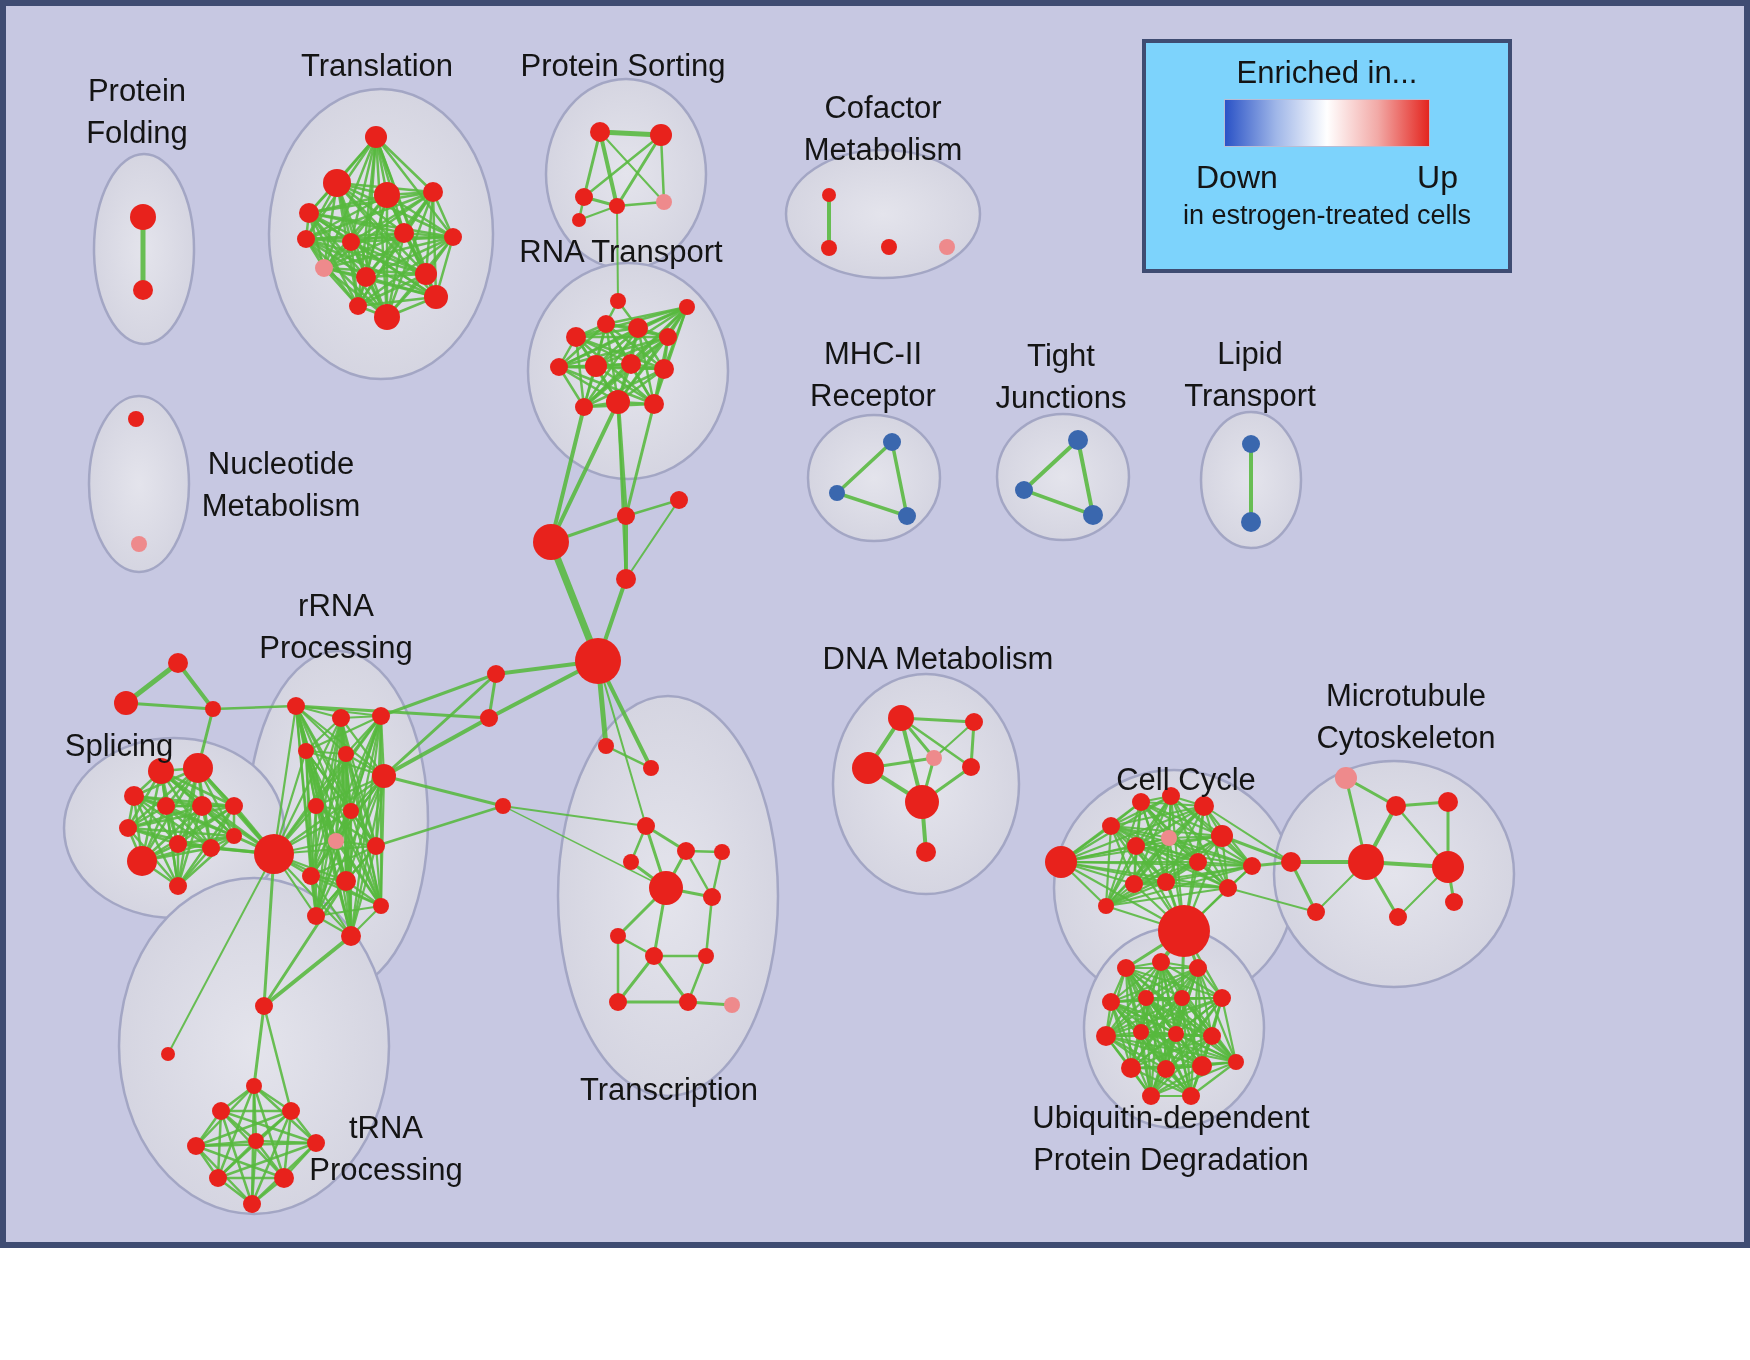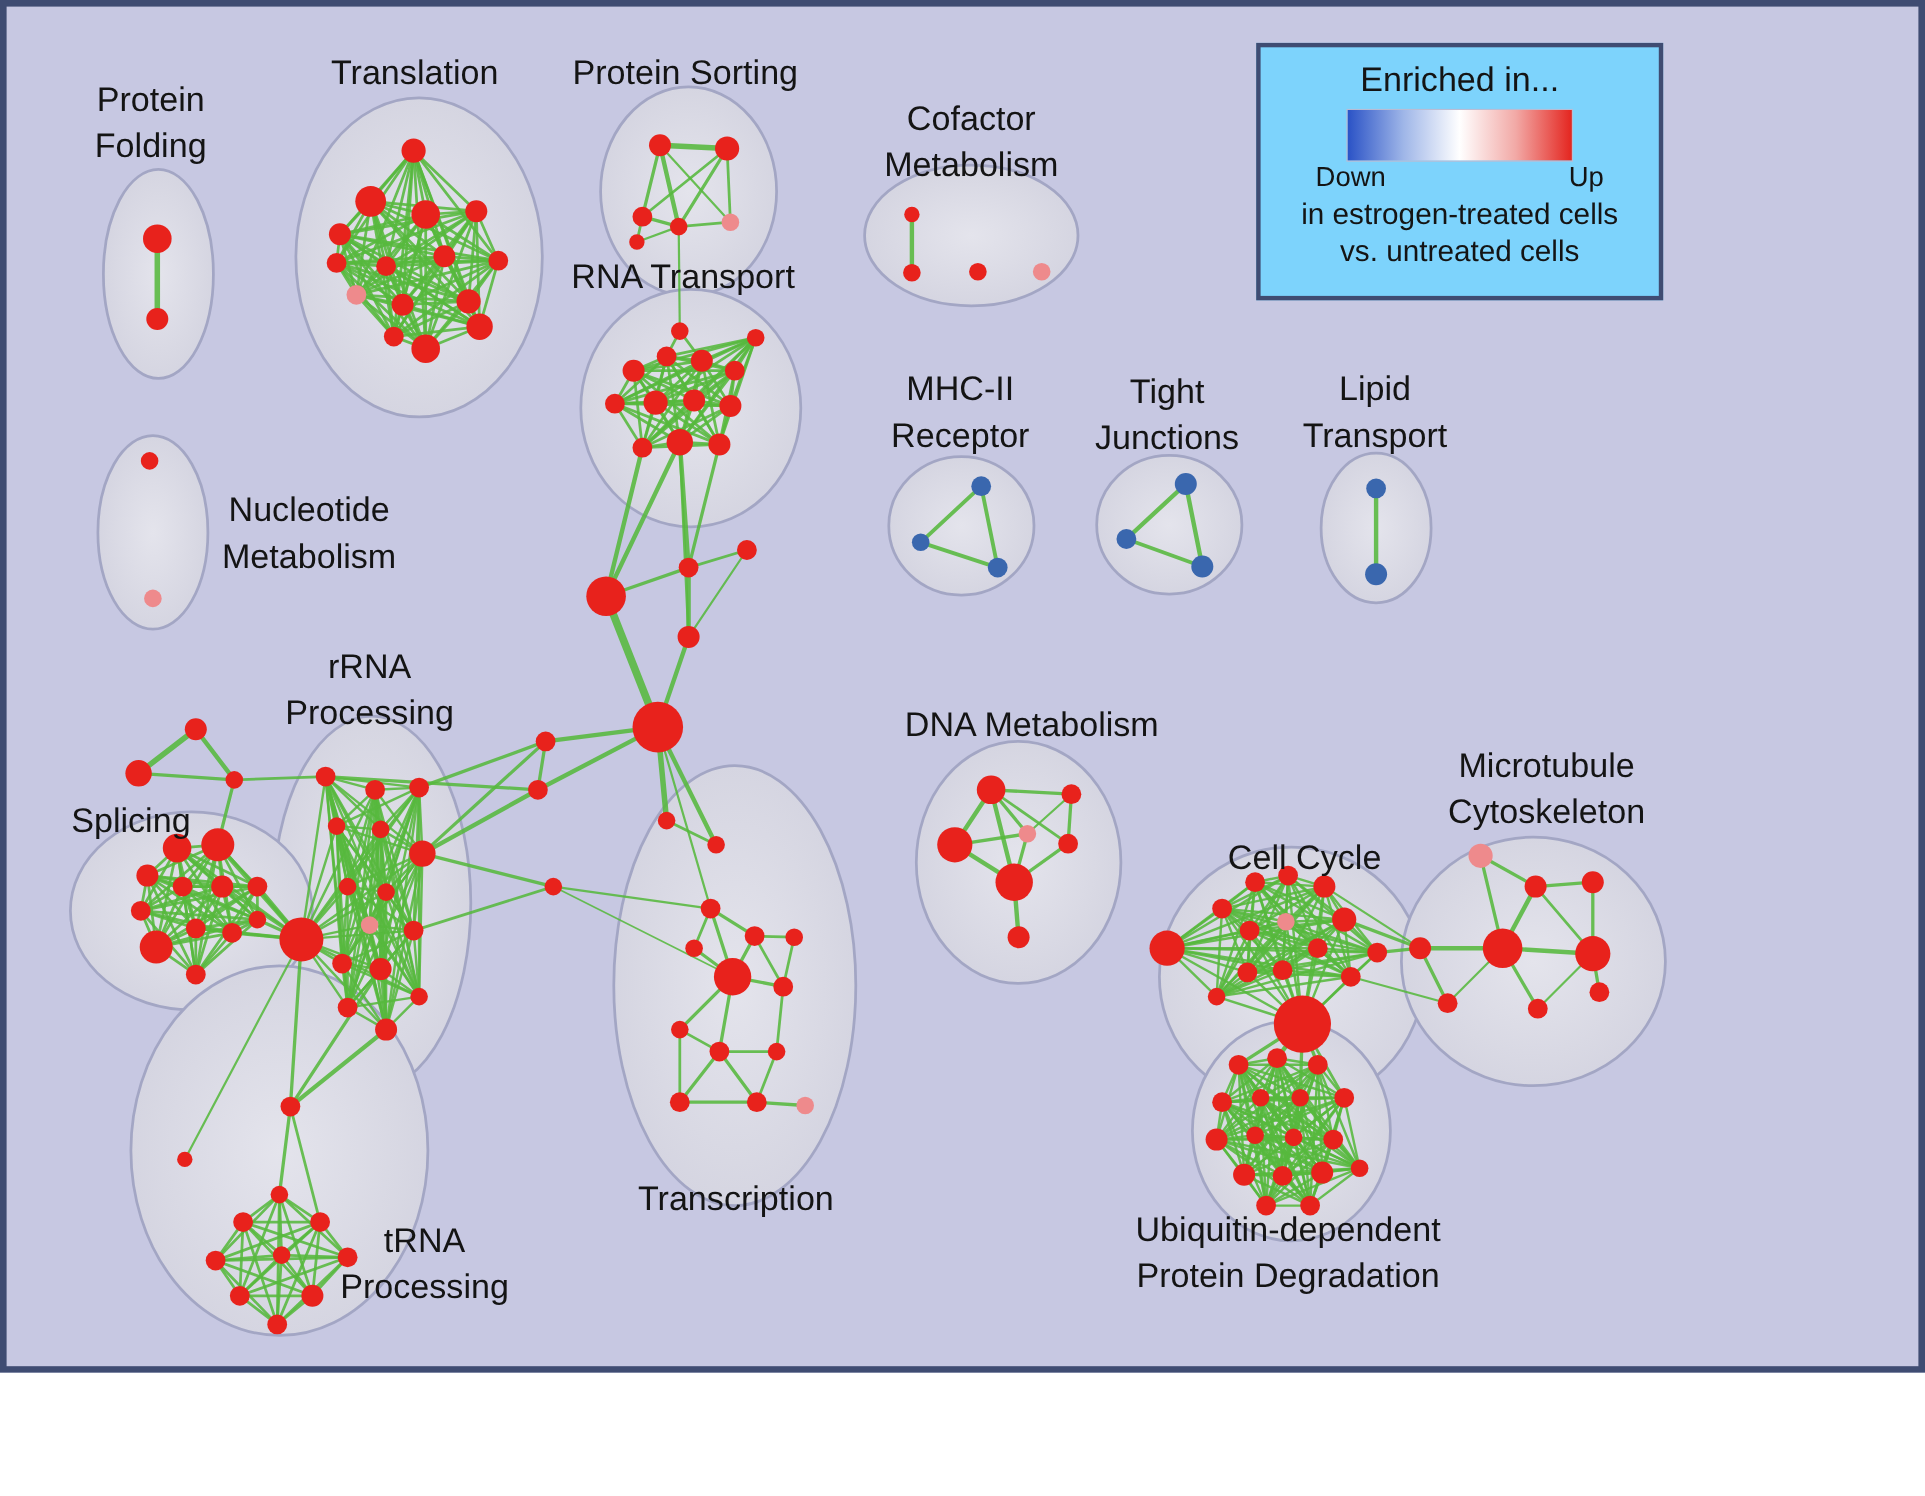--- a/index.html
+++ b/index.html
@@ -16,21 +16,21 @@
   .legend {
     position:absolute; left:1136px; top:33px;
     width:370px; height:234px;
     box-sizing:border-box;
     border:4px solid #3f4c72;
     text-align:center;
     color:#141414;
   }
   .legend-title { margin-top:12px; font-size:31px; }
   .legend-bar { width:204px; height:46px; margin:8px auto 0; border:1px solid #b9bcd4; }
-  .legend-row { width:262px; margin:0 auto 0; display:flex; justify-content:space-between; font-size:25px;align-items:flex-end; }
+  .legend-row { width:262px; margin:12px auto 0; display:flex; justify-content:space-between; font-size:32px;align-items:flex-end; }
   .legend-sub { font-size:27px; line-height:33px; }
   .legend-sub.first { margin-top:3px; }
 </style>
 </head>
 <body>
 
 <div class="page" style="background: rgb(199, 200, 226); border-color: rgb(63, 76, 114);">
   <svg id="net" class="net" width="1750" height="1360" viewBox="0 0 1750 1360">
       <defs>
         <radialGradient id="eg">
@@ -994,15 +994,14 @@
     </svg>
 
   <div class="legend" style="background: #7dd3fc; border-color: rgb(63, 76, 114);">
     <div class="legend-title">Enriched in...</div>
     <div class="legend-bar" id="legend-bar" style="background: linear-gradient(to right, rgb(42, 82, 198), rgb(159, 182, 232), rgb(255, 255, 255), rgb(242, 169, 166), rgb(228, 37, 31));"></div>
     <div class="legend-row">
       <span>Down</span>
       <span>Up</span>
     </div>
     <div class="legend-sub first">in estrogen-treated cells</div>
-    <div class="legend-sub">vs. untreated cells</div>
   </div>
 </div>
 
 </body></html>

